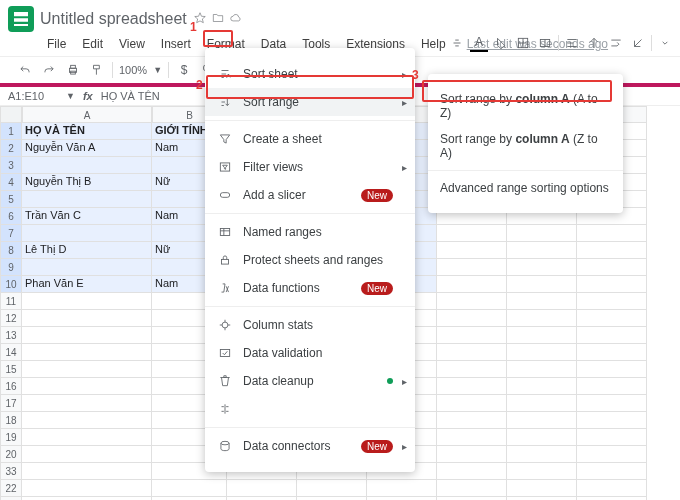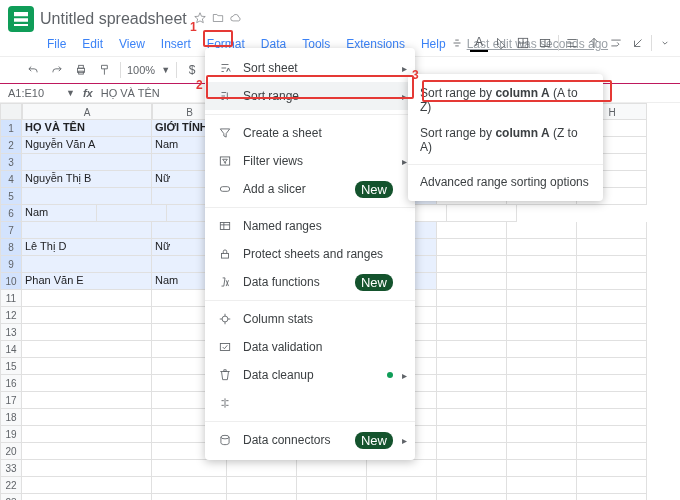--- a/index.html
+++ b/index.html
@@ -5,23 +5,23 @@
 * { box-sizing: border-box; margin: 0; padding: 0; }
 body { font-family: Arial, sans-serif; font-size: 12px; color: #202124; background: #fff; width: 680px; height: 500px; overflow: hidden; position: relative; }
 .header { padding: 4px 8px 0; }
 .title-row { display: flex; align-items: center; gap: 6px; padding: 2px 0; }
 .logo { width: 26px; height: 26px; background: #0f9d58; border-radius: 4px; position: relative; }
 .logo::after { content: ""; position: absolute; left: 6px; top: 6px; width: 14px; height: 14px; background: #fff; clip-path: polygon(0 0,100% 0,100% 30%,0 30%,0 45%,100% 45%,100% 70%,0 70%,0 85%,100% 85%,100% 100%,0 100%); }
 .doc-title { font-size: 16px; color: #5f6368; }
 .title-icons { display: flex; gap: 4px; color: #5f6368; }
 .title-icons svg { width: 14px; height: 14px; }
 .menubar { display: flex; gap: 10px; padding: 2px 0 4px 36px; font-size: 12px; align-items: center; }
-.menu-item { color: #3b82f6; cursor: pointer; padding: 1px 3px; }
+.menu-item { color: #404040; cursor: pointer; padding: 1px 3px; }
 .last-edit { color: #9aa0a6; text-decoration: underline; margin-left: 8px; }
-.toolbar { display: flex; align-items: center; gap: 6px; padding: 4px 24px; border-top: 1px solid #eee; border-bottom: 1px solid #be185d; color: #5f6368; font-size: 12px; }
+.toolbar { display: flex; align-items: center; gap: 6px; padding: 4px 16px; border-top: 1px solid #eee; border-bottom: 4px solid #be185d; color: #5f6368; font-size: 12px; }
 .tb-btn { width: 18px; height: 18px; display: inline-flex; align-items: center; justify-content: center; }
 .tb-btn svg { width: 14px; height: 14px; stroke: #5f6368; fill: none; stroke-width: 1.5; }
 .tb-sep { width: 1px; height: 16px; background: #ddd; }
 .zoom { font-size: 11px; }
 .formula-row { display: flex; align-items: center; gap: 8px; padding: 3px 8px; border-bottom: 1px solid #eee; font-size: 11px; color: #5f6368; }
 .name-box { width: 50px; }
 .fx { font-style: italic; font-weight: bold; }
 .grid-area { display: flex; }
 .row-labels { width: 22px; }
 .row-hdr, .col-hdr { background: #f8f9fa; border: 1px solid #e0e0e0; font-size: 10px; color: #5f6368; text-align: center; }
@@ -31,30 +31,30 @@
 .col-headers { display: flex; }
 .col-hdr { height: 17px; line-height: 17px; }
 .col-a { width: 130px; }
 .col-b { width: 75px; }
 .col-rest { width: 70px; }
 .grid-rows .row { display: flex; }
 .cell { border: 1px solid #e0e0e0; border-top: none; border-left: none; height: 17px; font-size: 11px; padding: 1px 3px; overflow: hidden; white-space: nowrap; }
 .cell.hdr { font-weight: bold; background: #fff; }
 .cell.sel { background: #e8f0fe; }
 .corner { width: 22px; height: 17px; background: #f1f3f4; border: 1px solid #e0e0e0; }
-.dropdown { position: absolute; background: #fff; border-radius: 4px; box-shadow: 0 2px 10px rgba(0,0,0,.25); padding: 6px 0; z-index: 10; }
+.dropdown { position: absolute; background: #fff; border-radius: 4px; box-shadow: 0 2px 10px rgba(0,0,0,.25); padding: 12px 0; z-index: 10; }
 .dd-data { left: 205px; top: 48px; width: 210px; }
-.dd-sub { left: 408px; top: 74px; width: 195px; }
+.dd-sub { left: 428px; top: 74px; width: 195px; }
 .dd-item { display: flex; align-items: center; gap: 10px; padding: 6px 12px; font-size: 12px; color: #3c4043; cursor: pointer; position: relative; }
 .dd-item.disabled { color: #bdc1c6; }
 .dd-item .it-icon { width: 16px; height: 16px; display: inline-flex; align-items: center; justify-content: center; color: #5f6368; }
 .dd-item .it-icon svg { width: 14px; height: 14px; stroke: currentColor; fill: none; stroke-width: 1.5; }
 .dd-divider { height: 1px; background: #eee; margin: 4px 0; }
 .dd-item .chev { position: absolute; right: 8px; font-size: 10px; color: #5f6368; }
-.badge { background: #14532d; color: #fff; font-size: 13px; padding: 1px 6px; border-radius: 8px; position: absolute; right: 22px; }
+.badge { background: #b91c1c; color: #fff; font-size: 10px; padding: 1px 6px; border-radius: 8px; position: absolute; right: 22px; }
 .dot-green { width: 6px; height: 6px; background: #0f9d58; border-radius: 50%; position: absolute; right: 22px; }
 .annot { position: absolute; border: 2px solid #e53935; border-radius: 2px; z-index: 20; }
 .annot-num { position: absolute; color: #e53935; font-size: 12px; font-weight: bold; z-index: 21; }
 .hl-1 { left: 203px; top: 30px; width: 30px; height: 17px; }
 .hl-2 { left: 206px; top: 75px; width: 208px; height: 24px; }
 .hl-3 { left: 422px; top: 80px; width: 190px; height: 22px; }
 .right-tools { position: absolute; right: 6px; top: 34px; display: flex; gap: 4px; align-items: center; color: #5f6368; }
 .right-tools svg { width: 14px; height: 14px; stroke: #5f6368; fill: none; stroke-width: 1.5; }
 </style>
 </head>
@@ -268,20 +268,21 @@
           <div class="cell col-a sel"></div>
           <div class="cell col-b sel"></div>
           <div class="cell col-rest sel"></div>
           <div class="cell col-rest sel"></div>
           <div class="cell col-rest sel"></div>
           <div class="cell col-rest"></div>
           <div class="cell col-rest"></div>
           <div class="cell col-rest"></div>
         </div>
         <div class="row">
+          <div class="cell col-a sel">Trần Văn C</div>
           <div class="cell col-b sel">Nam</div>
           <div class="cell col-rest sel"></div>
           <div class="cell col-rest sel"></div>
           <div class="cell col-rest sel"></div>
           <div class="cell col-rest"></div>
           <div class="cell col-rest"></div>
           <div class="cell col-rest"></div>
         </div>
         <div class="row">
           <div class="cell col-a sel"></div>

